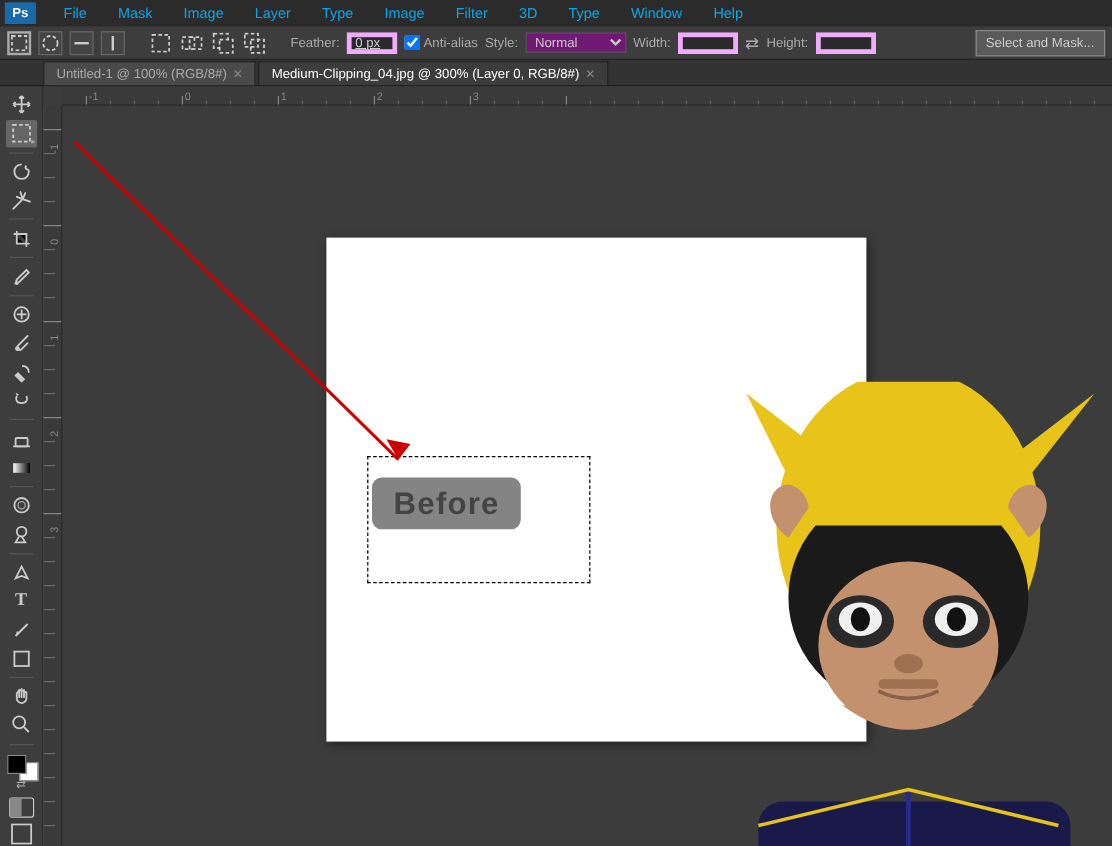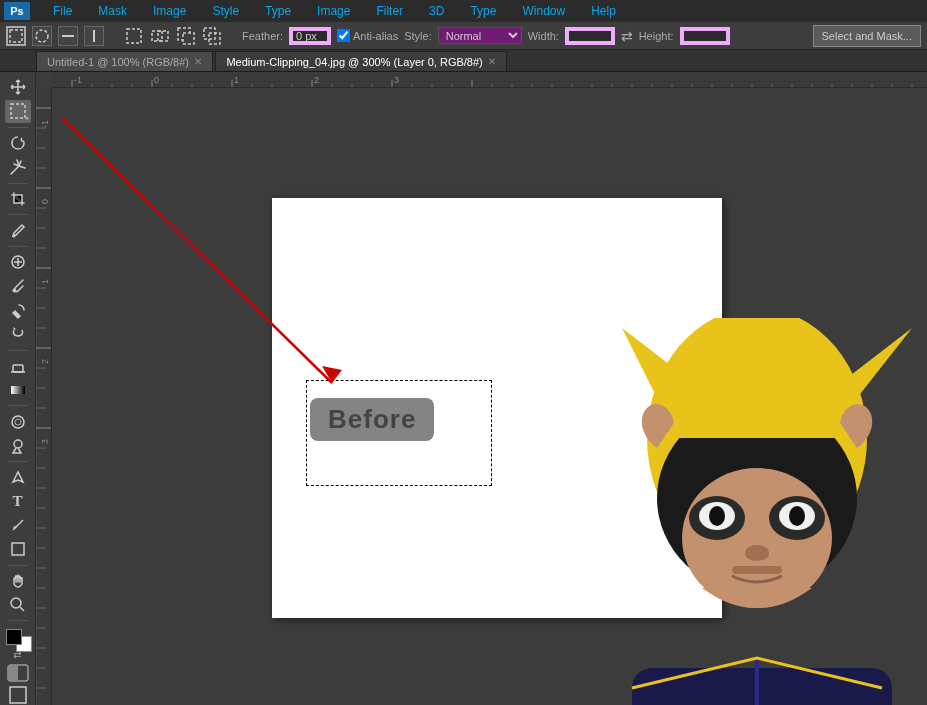--- a/index.html
+++ b/index.html
@@ -183,21 +183,21 @@
     }
   </style>
 </head>
 <body>
 
 <div id="menu-bar">
   <div style="width:26px;height:18px;background:#1a6aaa;display:flex;align-items:center;justify-content:center;font-weight:bold;font-size:11px;color:white;margin-right:4px;">Ps</div>
   <div class="menu-item">File</div>
   <div class="menu-item">Mask</div>
   <div class="menu-item">Image</div>
-  <div class="menu-item">Style</div>
+  <div class="menu-item">Layer</div>
   <div class="menu-item">Type</div>
   <div class="menu-item">Image</div>
   <div class="menu-item">Filter</div>
   <div class="menu-item">3D</div>
   <div class="menu-item">Type</div>
   <div class="menu-item">Window</div>
   <div class="menu-item">Help</div>
 </div>
 
 <div id="options-bar">

